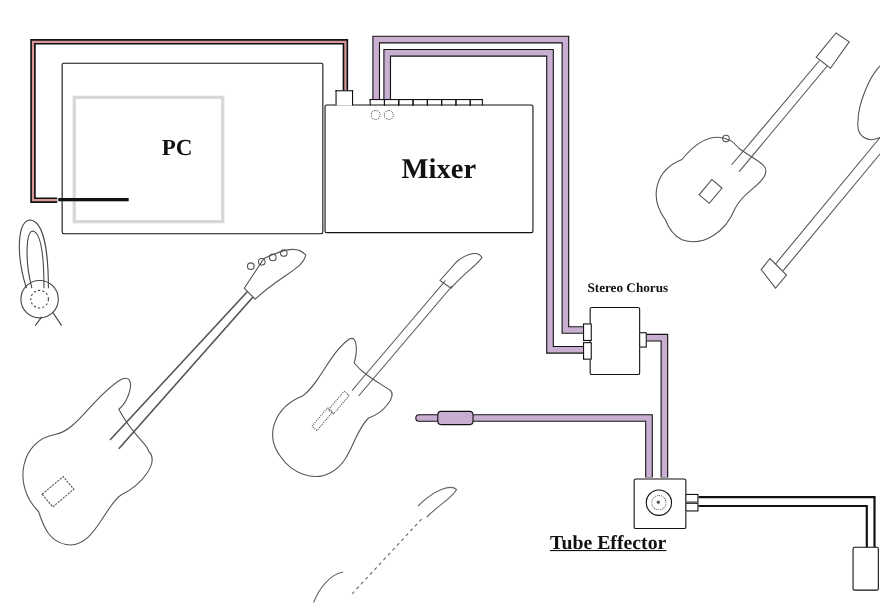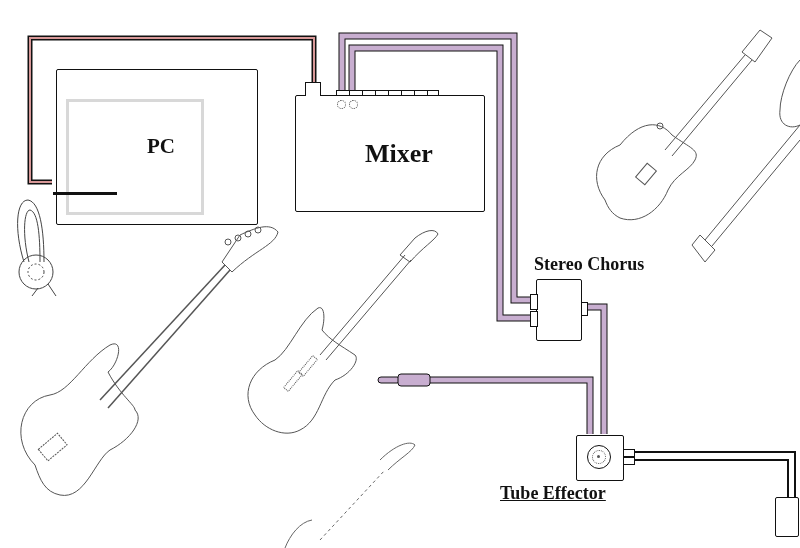--- a/index.html
+++ b/index.html
@@ -39,21 +39,21 @@
     <rect x="378" y="377" width="22" height="6" rx="3" fill="#c8aed0" stroke="#111" stroke-width="1"></rect>
     <rect x="398" y="374" width="32" height="12" rx="3" fill="#c8aed0" stroke="#111" stroke-width="1"></rect>
   </g>
 
   <g>
     <path d="M 624 452 L 795 452 L 795 498" fill="none" stroke="#111" stroke-width="2"></path>
     <path d="M 624 460 L 788 460 L 788 498" fill="none" stroke="#111" stroke-width="2"></path>
   </g>
 </svg>
 
-<div class="box" style="left:56px; top:69px; width:200px; height:154px;">
+<div class="box" style="left:56px; top:57px; width:200px; height:154px;padding-left:36px;">
   <div class="abs" style="left:9px; top:29px; width:132px; height:110px; border:3px solid #d8d8d8;"></div>
   <div class="abs" style="left:-4px; top:122px; width:64px; height:3px; background:#111;"></div>
   <div class="label" style="left:90px; top:64px; font-size:21px;">PC</div>
 </div>
 
 <div class="box" style="left:295px; top:95px; width:188px; height:115px;">
   <div class="abs" style="left:41px; top:4px; width:7px; height:7px; border:1px dotted #444; border-radius:50%;"></div>
   <div class="abs" style="left:53px; top:4px; width:7px; height:7px; border:1px dotted #444; border-radius:50%;"></div>
   <div class="label" style="left:69px; top:43px; font-size:26px;">Mixer</div>
 </div>
@@ -63,21 +63,21 @@
   <div class="abs" style="left:13px; top:0; width:12px; height:5px; border:1px solid #111; border-bottom:none;"></div>
   <div class="abs" style="left:26px; top:0; width:12px; height:5px; border:1px solid #111; border-bottom:none;"></div>
   <div class="abs" style="left:39px; top:0; width:12px; height:5px; border:1px solid #111; border-bottom:none;"></div>
   <div class="abs" style="left:52px; top:0; width:12px; height:5px; border:1px solid #111; border-bottom:none;"></div>
   <div class="abs" style="left:65px; top:0; width:12px; height:5px; border:1px solid #111; border-bottom:none;"></div>
   <div class="abs" style="left:78px; top:0; width:12px; height:5px; border:1px solid #111; border-bottom:none;"></div>
   <div class="abs" style="left:91px; top:0; width:10px; height:5px; border:1px solid #111; border-bottom:none;"></div>
 </div>
 <div class="abs" style="left:305px; top:82px; width:14px; height:13px; border:1px solid #111; border-bottom:none; background:#fff;"></div>
 
-<div class="label" style="left:534px; top:254px; font-size:18px;">Stereo Chorus</div>
+<div class="label" style="left:534px; top:254px; font-size:12px;">Stereo Chorus</div>
 <div class="box" style="left:536px; top:279px; width:44px; height:60px;">
   <div class="abs" style="left:-7px; top:14px; width:6px; height:14px; border:1px solid #111; background:#fff;"></div>
   <div class="abs" style="left:-7px; top:31px; width:6px; height:14px; border:1px solid #111; background:#fff;"></div>
   <div class="abs" style="left:44px; top:22px; width:5px; height:12px; border:1px solid #111; background:#fff;"></div>
 </div>
 
 <div class="box" style="left:576px; top:435px; width:46px; height:44px;">
   <div class="abs" style="left:10px; top:9px; width:22px; height:22px; border:1px solid #111; border-radius:50%;">
     <div class="abs" style="left:4px; top:4px; width:12px; height:12px; border:1px dotted #555; border-radius:50%;"></div>
     <div class="abs" style="left:9px; top:9px; width:3px; height:3px; background:#555; border-radius:50%;"></div>

